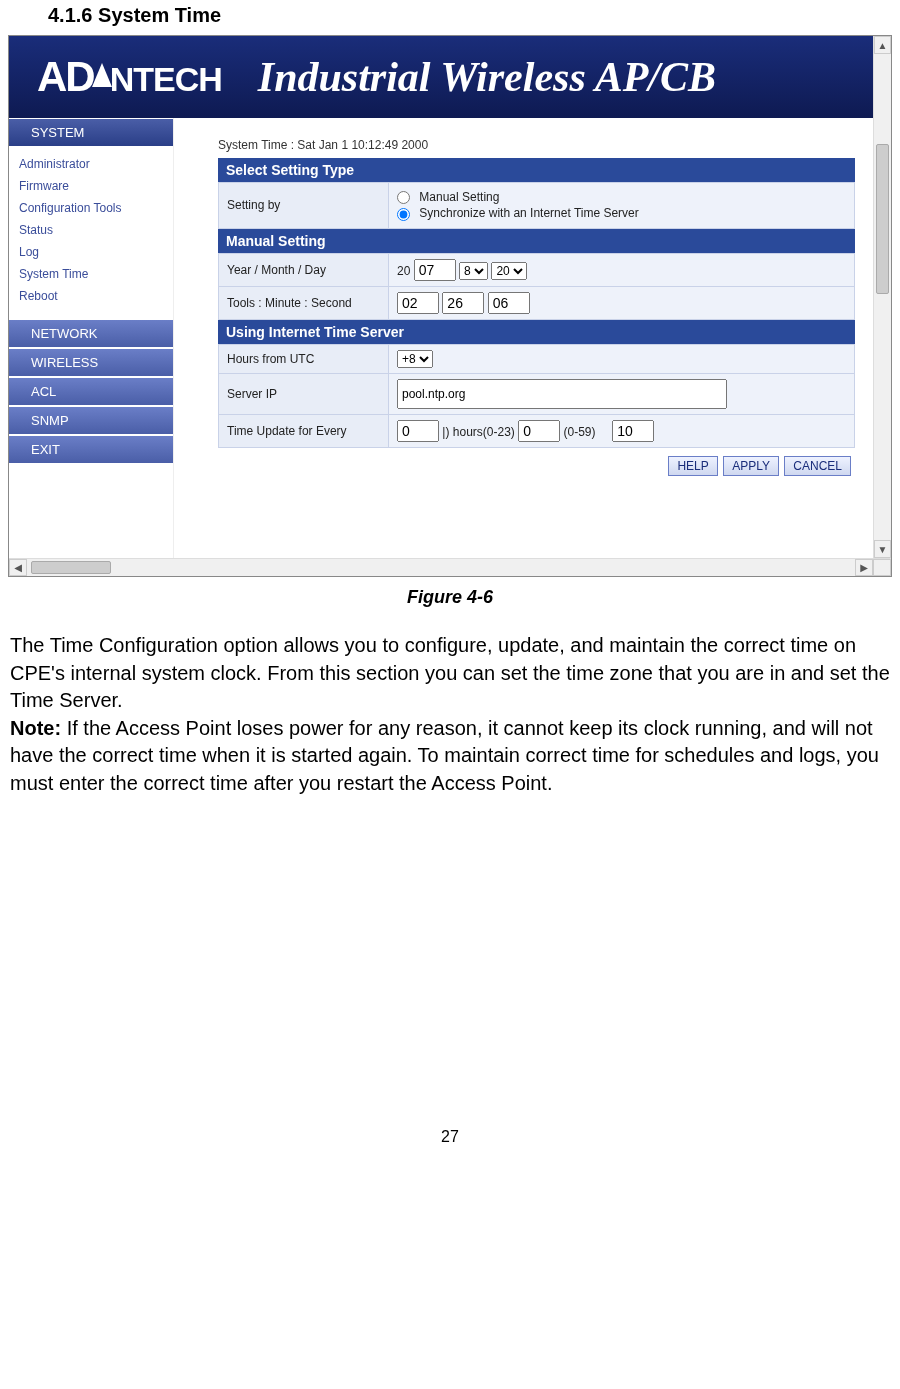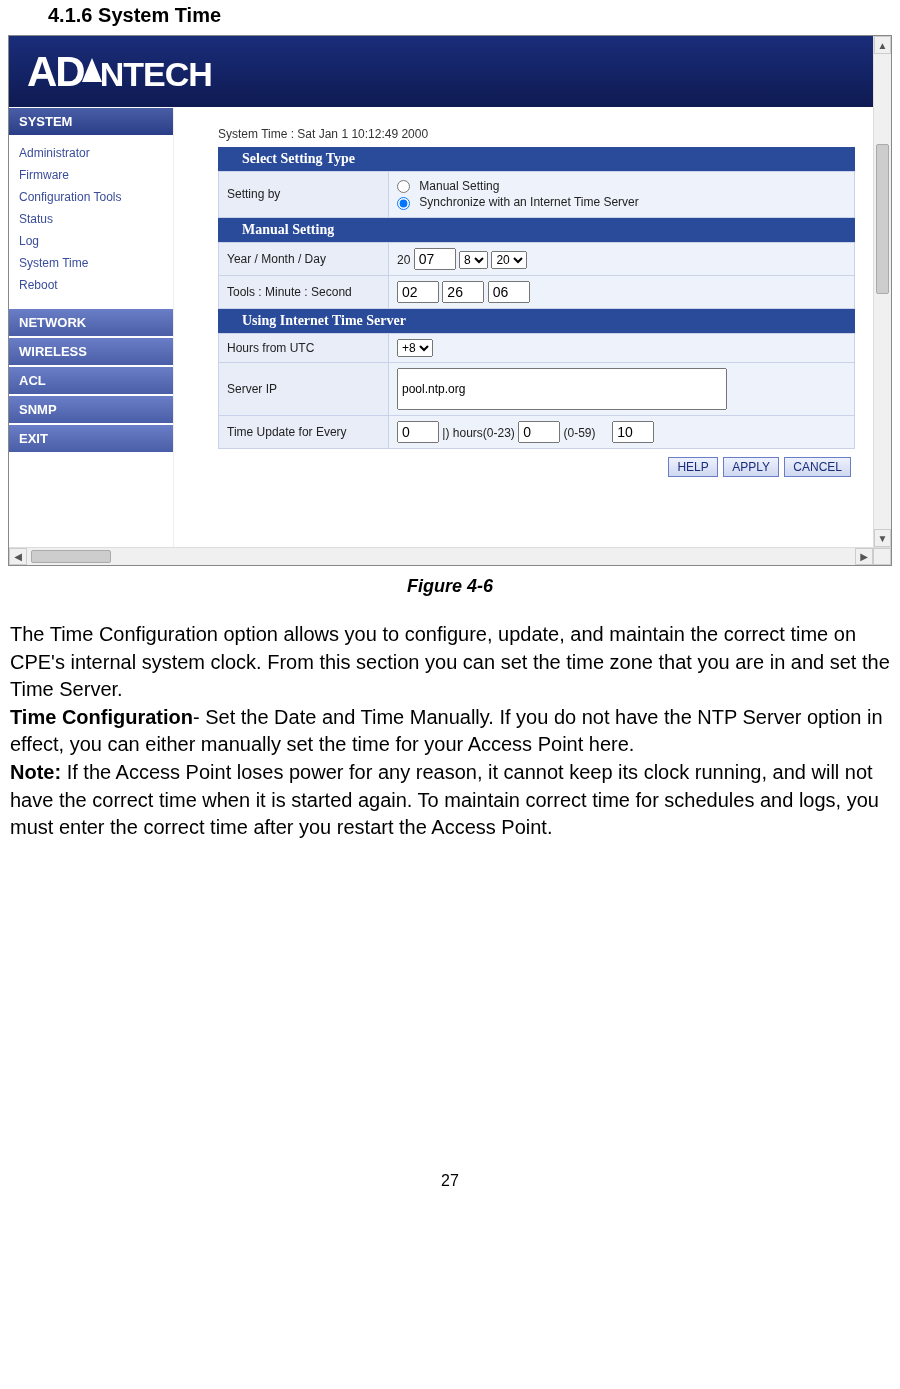--- a/index.html
+++ b/index.html
@@ -79,25 +79,25 @@
       left: 4px;
       width: 80px;
       background: #cdcdcd;
       border: 1px solid #aaa;
       border-radius: 2px;
     }
     .h-scroll .corner { width: 18px; background:#f0f0f0; border:1px solid #ccc;}
 
     
     .banner {
-      height: 71px;
+      height: 82px;
       background: linear-gradient(#1a2d7a, #0e1a52);
       display: flex;
       align-items: center;
-      padding: 0 18px;
+      padding: 0 28px;
       gap: 36px;
     }
     .logo {
       display: flex;
       align-items: baseline;
       color: #fff;
       font-family: Arial, sans-serif;
     }
     .logo .logo-a {
       font-size: 42px;
@@ -134,23 +134,23 @@
       min-height: 440px;
     }
     .sidebar {
       width: 165px;
       background: #fff;
       border-right: 1px solid #eee;
     }
     .nav-header, .nav-section {
       background: linear-gradient(#6a7ec7, #4a5ea7);
       color: #fff;
-      font-weight: bold;
+      font-weight: normal;
       font-size: 13px;
-      padding: 6px 10px;
+      padding: 6px 22px;
       border-bottom: 1px solid #fff;
       border-top: 1px solid #fff;
     }
     .nav-header { background: linear-gradient(#4a5ea7, #2a3e87); }
     .nav-items {
       padding: 6px 0 12px 0;
     }
     .nav-item {
       color: #3a4d9a;
       font-size: 12px;
@@ -172,39 +172,39 @@
     }
     .sys-time-line {
       font-size: 12px;
       color: #333;
       margin-bottom: 6px;
     }
     .section-bar {
       background: #2a4a9a;
       color: #fff;
       font-weight: bold;
-      padding: 4px 24px;
+      padding: 4px 8px;
       font-size: 14px;
-      font-family: Liberation Serif, serif;
+      font-family: Liberation Sans, sans-serif;
     }
     .form-table {
       width: 100%;
       border-collapse: collapse;
     }
     .form-table td {
       border: 1px solid #c9d2e8;
       background: #e8edf7;
       padding: 5px 8px;
       font-size: 12px;
       vertical-align: middle;
     }
     .form-table td.label-cell { width: 170px; }
     .form-table td.value-cell { background: #eef2fa; }
     input[type=text].short { width: 42px; font-size:14px; padding:1px 3px;}
-    input[type=text].wide { width: 330px; font-size:12px; padding:12px 3px;}
+    input[type=text].wide { width: 330px; font-size:12px; padding:6px 3px;}
     select.short { font-size: 12px; }
     .radio-row { display:block; margin: 2px 0;}
     .radio-row input { margin-right: 6px; vertical-align: middle;}
 
     .button-row {
       text-align: right;
       padding: 8px 4px 4px 0;
     }
     .btn {
       display: inline-block;
@@ -251,20 +251,21 @@
   <div class="screenshot-inner">
     <div class="top-row">
       <div class="content-area">
 
         <div class="banner">
           <div class="logo">
             <span class="logo-a">AD</span>
               <span class="logo-triangle"></span>
               <span class="logo-rest">NTECH</span>
           </div>
+          <div class="banner-title">Industrial Wireless AP/CB</div>
         </div>
 
         <div class="app-body">
 
           <div class="sidebar">
             <div class="nav-header">SYSTEM</div>
             <div class="nav-items">
               <div class="nav-item">Administrator</div>
               <div class="nav-item">Firmware</div>
               <div class="nav-item">Configuration Tools</div>
@@ -380,17 +381,16 @@
       <div class="arrow-btn">▶</div>
       <div class="corner"></div>
     </div>
   </div>
 </div>
 
 <div class="figure-caption">Figure 4-6</div>
 
 <div class="doc-body">
   <p>The Time Configuration option allows you to configure, update, and maintain the correct time on CPE's internal system clock. From this section you can set the time zone that you are in and set the Time Server.</p>
-  <p><span class="bold">Time Configuration</span><span>- Set the Date and Time Manually. If you do not have the NTP Server option in effect, you can either manually set the time for your Access Point here.</span></p>
   <p><span class="bold">Note:</span><span> If the Access Point loses power for any reason, it cannot keep its clock running, and will not have the correct time when it is started again. To maintain correct time for schedules and logs, you must enter the correct time after you restart the Access Point.</span></p>
 </div>
 
 <div class="page-num">27</div>
 
 </body></html>

